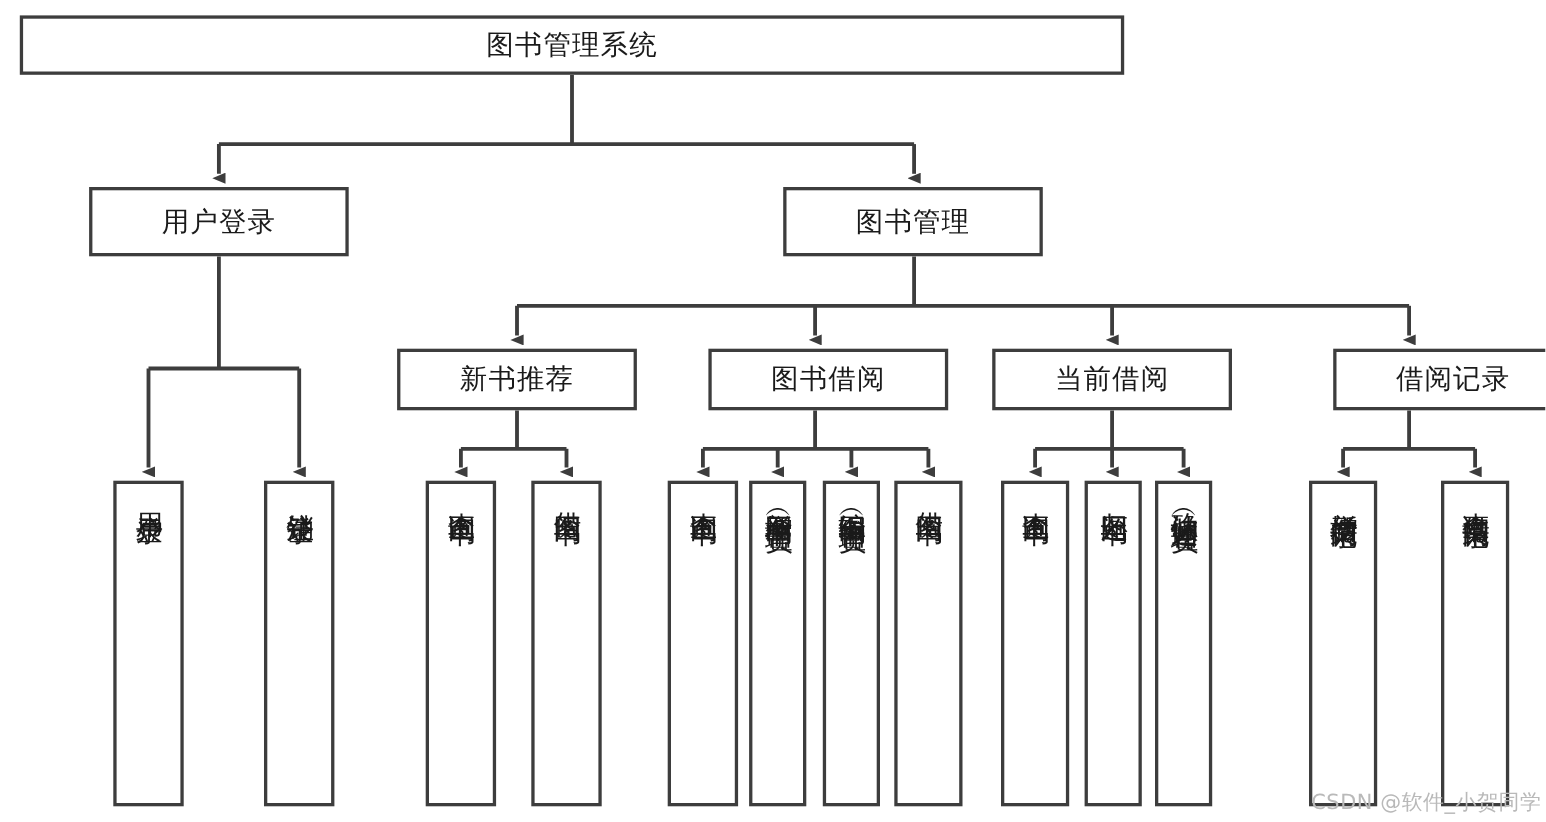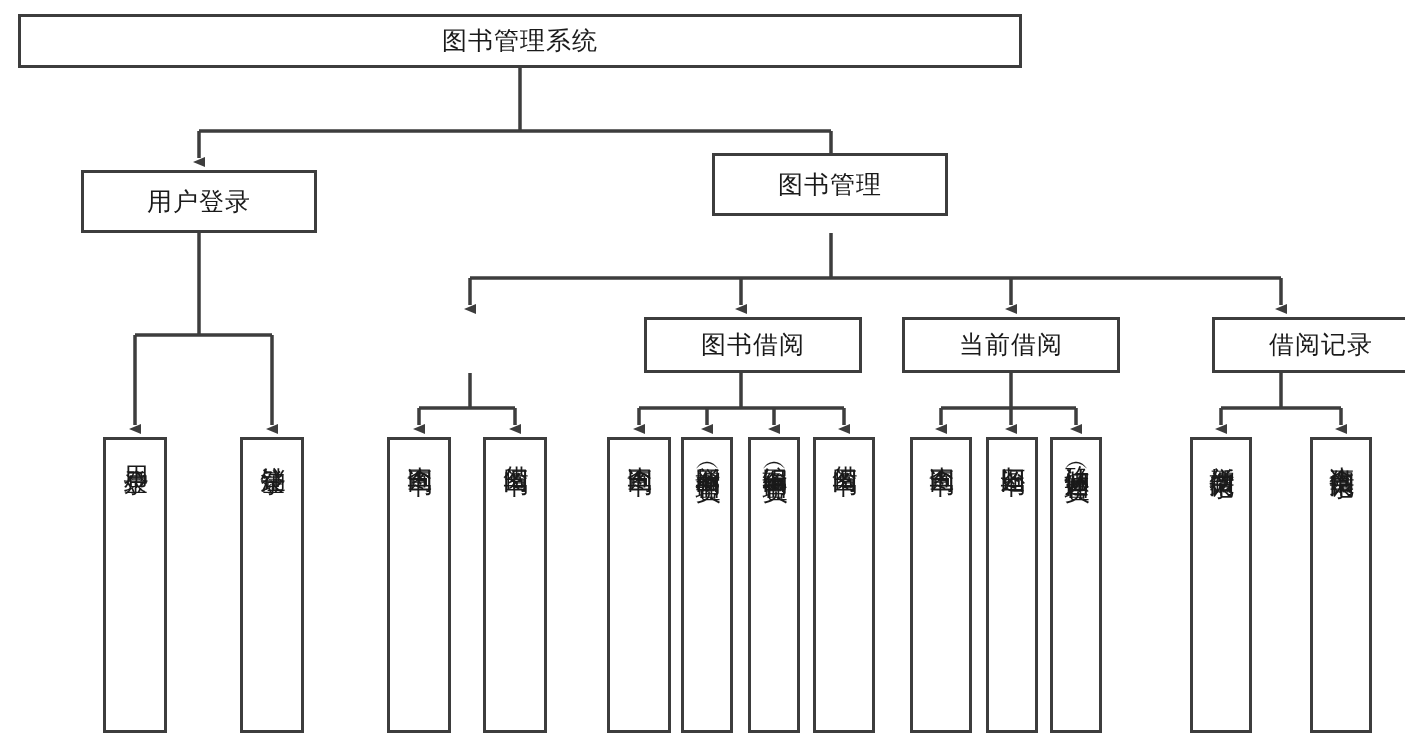--- a/index.html
+++ b/index.html
@@ -118,24 +118,27 @@
     </g>
   </svg>
 
   <div class="node horiz" id="n-root" style="left: 18px; top: 14px; width: 1004px; height: 54px;">
       <span>图书管理系统</span>
     </div>
 
   <div class="node horiz" id="n-l2-0" style="left: 81px; top: 170px; width: 236px; height: 63px;">
       <span>用户登录</span>
     </div>
-  <div class="node horiz" id="n-l2-1" style="left: 712px; top: 153px; width: 236px; height: 63px;">
+  <div class="node horiz" id="n-l2-1" style="left: 712px; top: 170px; width: 236px; height: 63px;">
       <span>图书管理</span>
     </div>
 
+  <div class="node horiz" id="n-l3-0" style="left: 361px; top: 317px; width: 218px; height: 56px;">
+      <span>新书推荐</span>
+    </div>
   <div class="node horiz" id="n-l3-1" style="left: 632px; top: 317px; width: 218px; height: 56px; margin-left: 12px;">
       <span>图书借阅</span>
     </div>
   <div class="node horiz" id="n-l3-2" style="left: 902px; top: 317px; width: 218px; height: 56px;">
       <span>当前借阅</span>
     </div>
   <div class="node horiz" id="n-l3-3" style="left: 1172px; top: 317px; width: 218px; height: 56px; margin-left: 40px;">
       <span>借阅记录</span>
     </div>
 
@@ -172,14 +175,15 @@
   <div class="node vert" id="n-leaf-10" style="left: 1050px; top: 437px; width: 52px; height: 296px;">
       <span class="vtext">确认归还（管理员）</span>
     </div>
   <div class="node vert" id="n-leaf-11" style="left: 1190px; top: 437px; width: 62px; height: 296px;">
       <span class="vtext">新增借阅记录</span>
     </div>
   <div class="node vert" id="n-leaf-12" style="left: 1310px; top: 437px; width: 62px; height: 296px;">
       <span class="vtext">查询借阅记录</span>
     </div>
 
+  <div class="watermark" id="wm" style="left: 1192px; top: 716px;">CSDN @软件_小贺同学</div>
 
 </div>
 
 </body></html>

